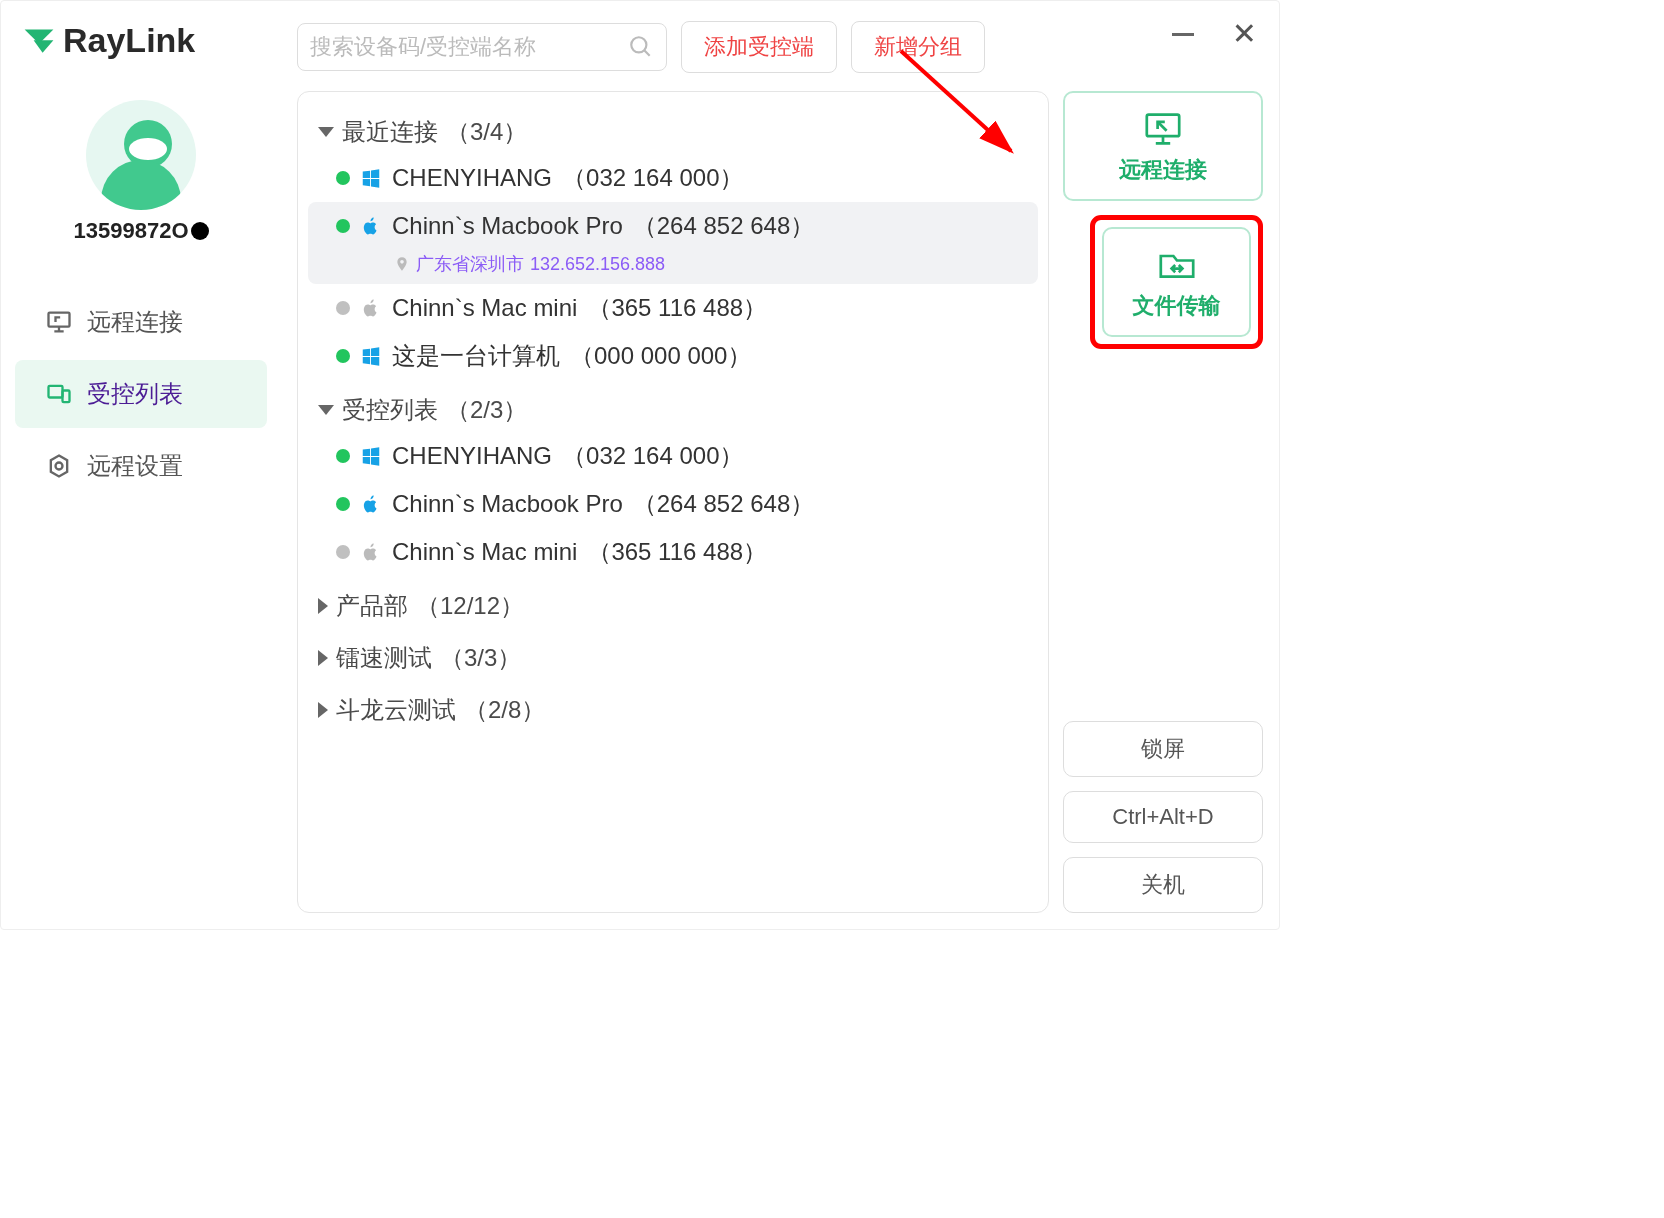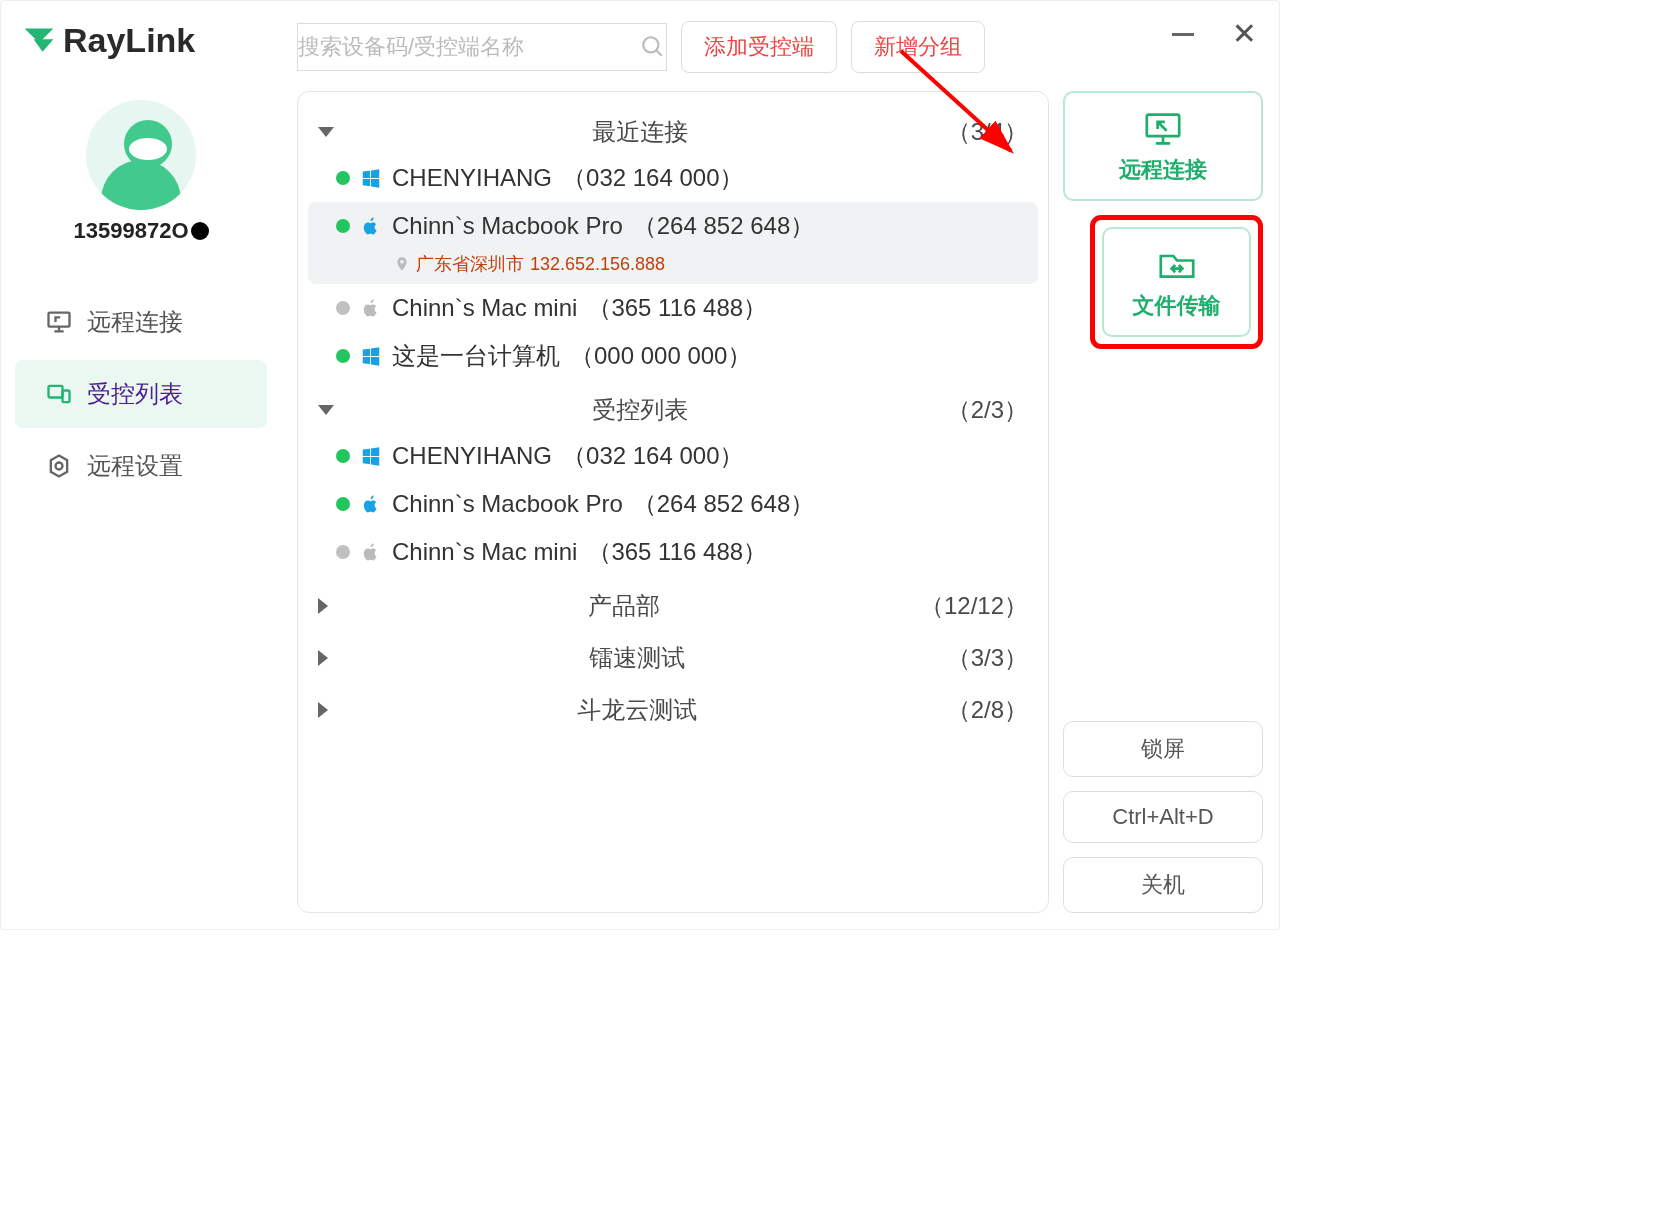--- a/index.html
+++ b/index.html
@@ -21,21 +21,21 @@
 }
 .sidebar {
   width: 280px;
   display: flex;
   flex-direction: column;
   align-items: center;
   padding-top: 20px;
 }
 .logo {
   display: flex;
-  align-items: center;
+  align-items: flex-end;
   gap: 6px;
   margin-bottom: 40px;
   padding-left: 20px;
   align-self: flex-start;
 }
 .logo-mark {
   width: 36px;
   height: 36px;
 }
 .logo-text {
@@ -109,22 +109,22 @@
   display: flex;
   align-items: center;
   gap: 14px;
   margin-bottom: 18px;
 }
 .search-box {
   flex: 0 0 370px;
   display: flex;
   align-items: center;
   border: 1px solid #ddd;
-  border-radius: 0;
-  padding: 10px 0;
+  border-radius: 8px;
+  padding: 10px 12px;
   color: #bbb;
 }
 .search-box input {
   border: none;
   outline: none;
   font-size: 22px;
   flex: 1;
   color: #333;
 }
 .search-box input::placeholder { color: #bbb; }
@@ -151,26 +151,26 @@
 }
 .side-panel {
   width: 200px;
   display: flex;
   flex-direction: column;
   gap: 14px;
 }
 .group-header {
   display: flex;
   align-items: center;
+  gap: 8px;
   padding: 6px 10px;
   font-size: 24px;
   color: #4a4a4a;
   cursor: pointer;
   margin-top: 8px;
-  justify-content: space-between;
 }
 .group-header.first { margin-top: 0; }
 .caret {
   width: 0; height: 0; display:inline-block;
 }
 .caret.down {
   border-left: 8px solid transparent;
   border-right: 8px solid transparent;
   border-top: 10px solid #666;
 }
@@ -195,21 +195,21 @@
   align-items: flex-start;
 }
 .device-item.selected .di-row {
   display:flex; align-items:center; gap:10px;
 }
 .device-sub {
   display: flex;
   align-items: center;
   gap: 6px;
   font-size: 18px;
-  color: #c2410c;
+  color: #8b5cf6;
   padding-left: 58px;
 }
 .status-dot {
   width: 14px; height: 14px; border-radius: 50%; flex-shrink:0;
 }
 .dot-green { background: #22c55e; }
 .dot-gray { background: #c0c0c0; }
 .os-icon { width: 22px; height: 22px; flex-shrink:0; }
 .device-name { white-space: nowrap; }
 .device-id { white-space: nowrap; }

